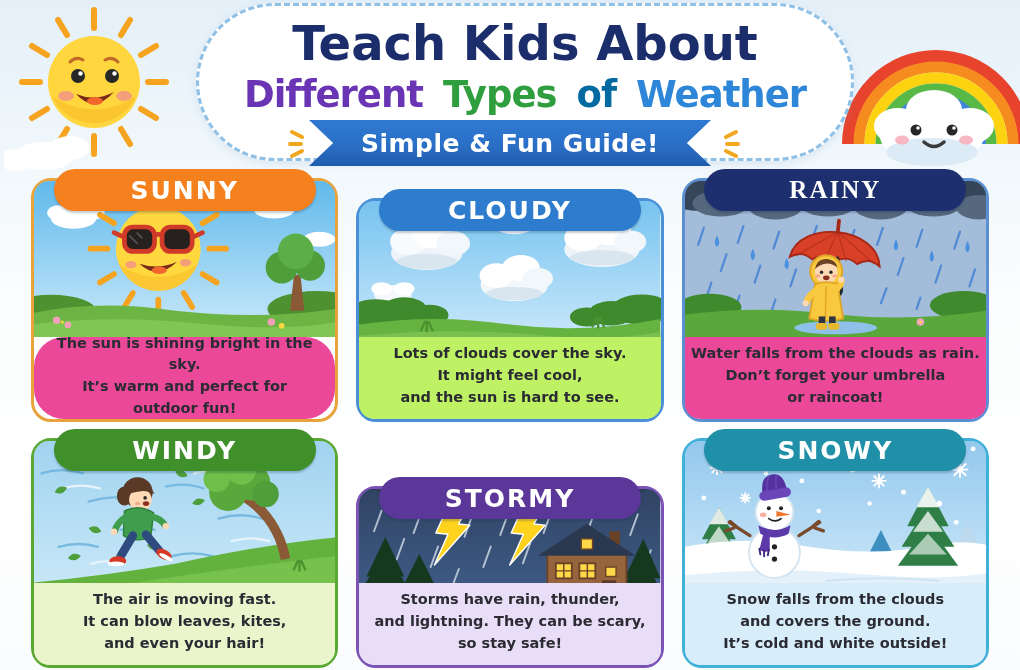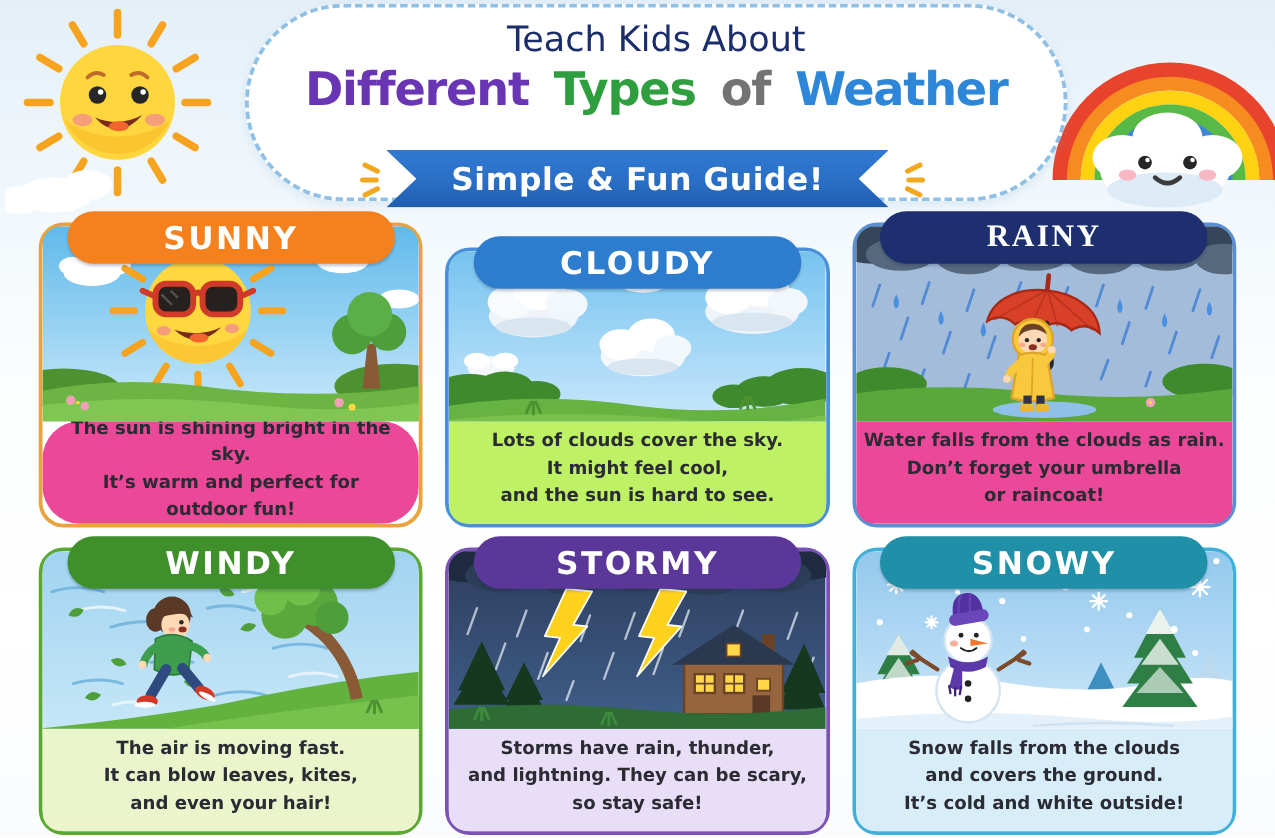--- a/index.html
+++ b/index.html
@@ -3,21 +3,21 @@
 <meta charset="utf-8">
 <style>
   html,body{margin:0;padding:0;}
   body{font-family:"DejaVu Sans", sans-serif;}
   .poster{position:relative;width:1020px;height:670px;overflow:hidden;
     background:linear-gradient(180deg,#e4eff8 0%,#eef6fb 18%,#fbfdfe 45%,#ffffff 75%,#fafcfe 100%);}
   
   .header{position:absolute;left:0;top:0;width:100%;height:178px;}
   .title-cloud{position:absolute;left:196px;top:3px;width:652px;height:152px;background:#ffffff;
     border:3px dashed #8fc0e6;border-radius:85px;box-shadow:0 3px 8px rgba(120,160,200,.18);}
-  .title-line1{margin-top:9px;text-align:center;font-size:28px;font-weight:400;color:#1b2d6b;letter-spacing:0px;}
+  .title-line1{margin-top:9px;text-align:center;font-size:48px;font-weight:700;color:#1b2d6b;letter-spacing:0px;}
   .title-line2{text-align:center;font-size:37px;font-weight:800;margin-top:2px;letter-spacing:-1px;white-space:nowrap;}
   .title-line2 span{margin:0 10px;}
   .ribbon{position:absolute;left:50%;top:120px;transform:translateX(-50%);width:402px;height:46px;z-index:6;
     background:linear-gradient(180deg,#3079d2 0%,#2a6fc6 55%,#1f5cad 100%);
     clip-path:polygon(0 0,100% 0,94% 50%,100% 100%,0 100%,6% 50%);
     display:flex;align-items:center;justify-content:center;color:#fff;font-size:25px;font-weight:800;letter-spacing:.5px;}
   .spark{position:absolute;top:128px;z-index:6;}
   .spark.left{left:288px;}
   .spark.right{left:714px;transform:scaleX(-1);}
   .mascot{position:absolute;}
@@ -103,21 +103,21 @@
           <circle cx="122" cy="134" r="1.8" fill="#fff"></circle>
         <path d="M92,148 q10,9 20,0" stroke="#3a3a3a" stroke-width="3.5" fill="none" stroke-linecap="round"></path>
         <ellipse cx="70" cy="146" rx="7" ry="4.5" fill="#f7b8c4"></ellipse>
           <ellipse cx="134" cy="146" rx="7" ry="4.5" fill="#f7b8c4"></ellipse>
       </g>
     </svg>
 
     <div class="title-cloud">
       <div class="title-line1">Teach Kids About</div>
       <div class="title-line2">
-        <span style="color: rgb(106, 53, 181);">Different</span><span style="color: rgb(47, 158, 63);">Types</span><span style="color: #737373;">of</span><span style="color: rgb(46, 134, 216);">Weather</span>
+        <span style="color: rgb(106, 53, 181);">Different</span><span style="color: rgb(47, 158, 63);">Types</span><span style="color: #0369a1;">of</span><span style="color: rgb(46, 134, 216);">Weather</span>
       </div>
     </div>
 
     <div class="ribbon">Simple &amp; Fun Guide!</div>
     <svg class="spark left" width="26" height="32" viewBox="0 0 26 32">
       <g stroke="#f2a81e" stroke-width="4" stroke-linecap="round" fill="none">
         <path d="M4,4 L14,9"></path>
           <path d="M2,16 L13,16"></path>
           <path d="M4,28 L14,23"></path>
       </g>
@@ -430,21 +430,21 @@
             </g>
             <path d="M276,146 l4,-9 M282,147 l0,-10 M288,146 l-4,-9" stroke="#4c9230" stroke-width="2.5" stroke-linecap="round"></path>
           </svg>
         </div>
         <div class="caption" style="background: rgb(234, 245, 204);">The air is moving fast.
 It can blow leaves, kites,
 and even your hair!</div>
       </div>
     </div>
 
-    <div class="card" style="border-color: rgb(123, 82, 181);">
+    <div class="card" style="border-color: rgb(123, 82, 181); margin-top: 48px;">
       <div class="banner" style="background: rgb(91, 55, 153);">STORMY</div>
       <div class="card-inner">
         <div class="scene">
           <svg viewBox="0 0 320 170" preserveAspectRatio="xMidYMid slice">
             <defs>
                 <linearGradient id="sky5" x1="0" y1="0" x2="0" y2="1">
                   <stop offset="0" stop-color="#2c3b58"></stop>
                   <stop offset="1" stop-color="#41618e"></stop>
                 </linearGradient>
               </defs>

